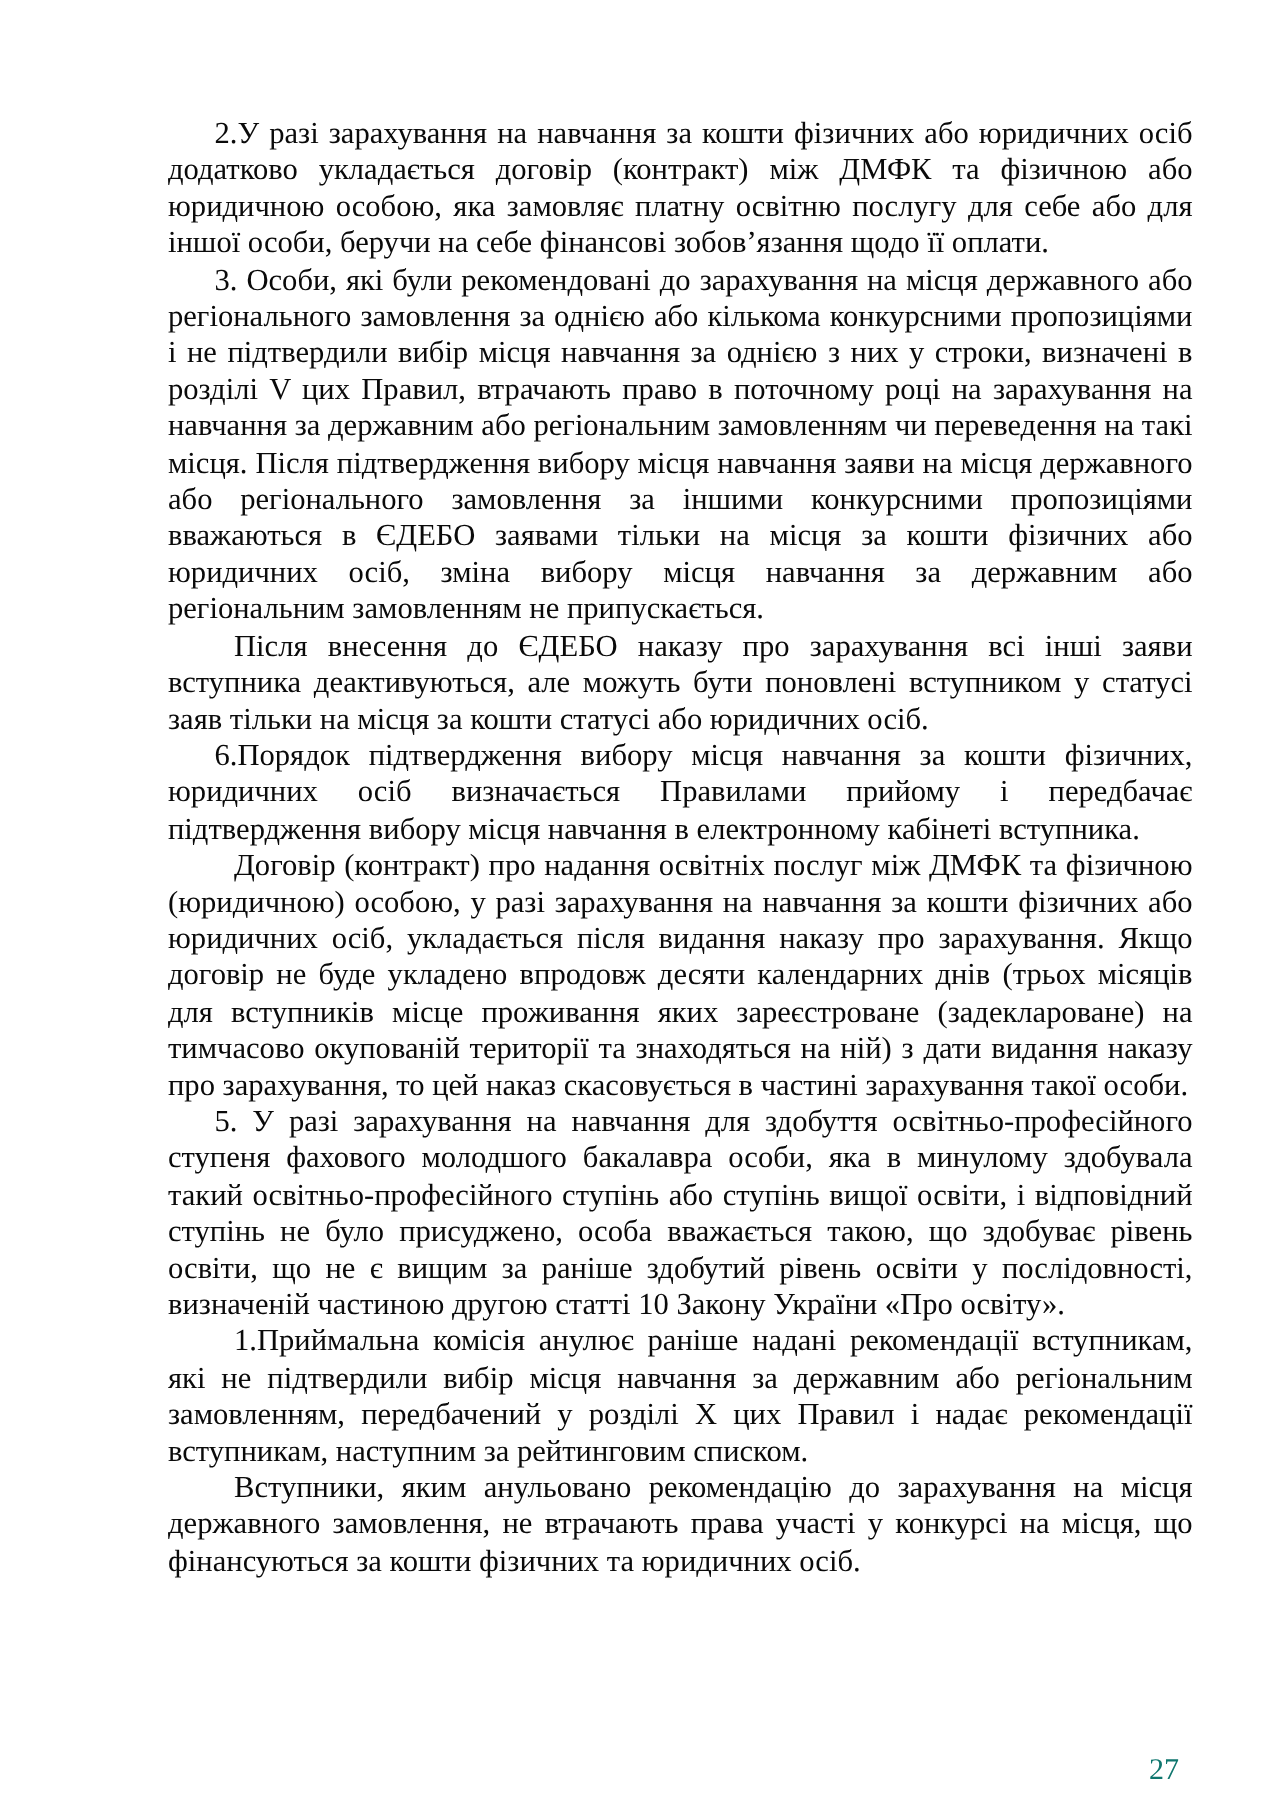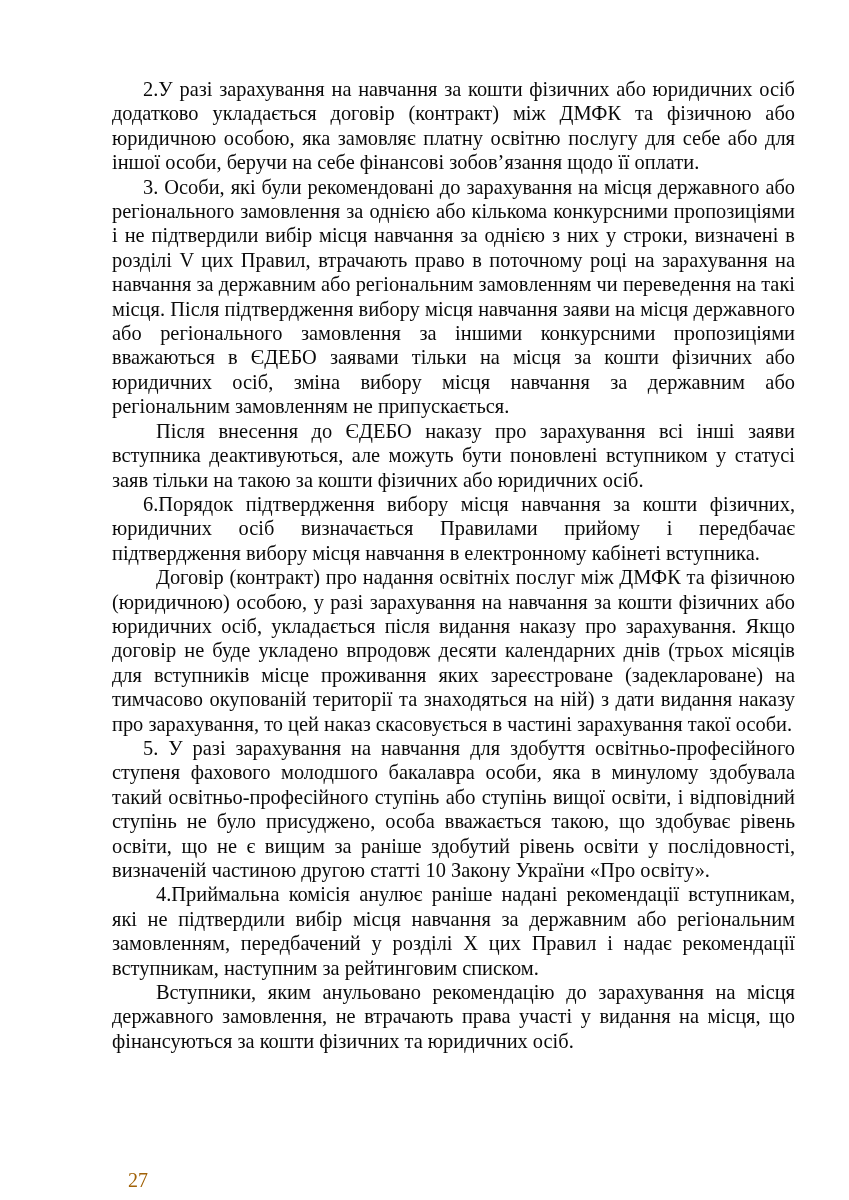--- a/index.html
+++ b/index.html
@@ -37,36 +37,36 @@
     margin: 40px 0 34px 0;
     font-weight: bold;
     text-align: center;
     text-indent: 0;
     font-size: 20.4px;
     line-height: 24.4px;
   }
   .page-number {
     position: absolute;
     top: 1122px;
-    left: 128px;
+    left: 103px;
     width: 683px;
-    text-align: left;
+    text-align: right;
     font-size: 20px;
     line-height: 24px;
-    color: #a16207;
+    color: #0f766e;
   }
 </style>
 </head>
 <body>
 
 <div class="page">
   <div class="text-column">
     <p class="para in-sm">2.У разі зарахування на навчання за кошти фізичних або юридичних осіб додатково укладається договір (контракт) між ДМФК та фізичною або юридичною особою, яка замовляє платну освітню послугу для себе або для іншої особи, беручи на себе фінансові зобов’язання щодо її оплати.</p>
     <p class="para in-sm">3. Особи, які були рекомендовані до зарахування на місця державного або регіонального замовлення за однією або кількома конкурсними пропозиціями і не підтвердили вибір місця навчання за однією з них у строки, визначені в розділі V цих Правил, втрачають право в поточному році на зарахування на навчання за державним або регіональним замовленням чи переведення на такі місця. Після підтвердження вибору місця навчання заяви на місця державного або регіонального замовлення за іншими конкурсними пропозиціями вважаються в ЄДЕБО заявами тільки на місця за кошти фізичних або юридичних осіб, зміна вибору місця навчання за державним або регіональним замовленням не припускається.</p>
-    <p class="para in-lg">Після внесення до ЄДЕБО наказу про зарахування всі інші заяви вступника деактивуються, але можуть бути поновлені вступником у статусі заяв тільки на такою за кошти фізичних або юридичних осіб.</p>
+    <p class="para in-lg">Після внесення до ЄДЕБО наказу про зарахування всі інші заяви вступника деактивуються, але можуть бути поновлені вступником у статусі заяв тільки на місця за кошти статусі або юридичних осіб.</p>
     <p class="para in-sm">6.Порядок підтвердження вибору місця навчання за кошти фізичних, юридичних осіб визначається Правилами прийому і передбачає підтвердження вибору місця навчання в електронному кабінеті вступника.</p>
     <p class="para in-lg">Договір (контракт) про надання освітніх послуг між ДМФК та фізичною (юридичною) особою, у разі зарахування на навчання за кошти фізичних або юридичних осіб, укладається після видання наказу про зарахування. Якщо договір не буде укладено впродовж десяти календарних днів (трьох місяців для вступників місце проживання яких зареєстроване (задеклароване) на тимчасово окупованій території та знаходяться на ній) з дати видання наказу про зарахування, то цей наказ скасовується в частині зарахування такої особи.</p>
     <p class="para in-sm">5. У разі зарахування на навчання для здобуття освітньо-професійного ступеня фахового молодшого бакалавра особи, яка в минулому здобувала такий освітньо-професійного ступінь або ступінь вищої освіти, і відповідний ступінь не було присуджено, особа вважається такою, що здобуває рівень освіти, що не є вищим за раніше здобутий рівень освіти у послідовності, визначеній частиною другою статті 10 Закону України «Про освіту».</p>
-    <p class="para in-lg">4.Приймальна комісія анулює раніше надані рекомендації вступникам, які не підтвердили вибір місця навчання за державним або регіональним замовленням, передбачений у розділі X цих Правил і надає рекомендації вступникам, наступним за рейтинговим списком.</p>
-    <p class="para in-lg">Вступники, яким анульовано рекомендацію до зарахування на місця державного замовлення, не втрачають права участі у видання на місця, що фінансуються за кошти фізичних та юридичних осіб.</p>
+    <p class="para in-lg">1.Приймальна комісія анулює раніше надані рекомендації вступникам, які не підтвердили вибір місця навчання за державним або регіональним замовленням, передбачений у розділі X цих Правил і надає рекомендації вступникам, наступним за рейтинговим списком.</p>
+    <p class="para in-lg">Вступники, яким анульовано рекомендацію до зарахування на місця державного замовлення, не втрачають права участі у конкурсі на місця, що фінансуються за кошти фізичних та юридичних осіб.</p>
   </div>
   <div class="page-number">27</div>
 </div>
 
 </body></html>

